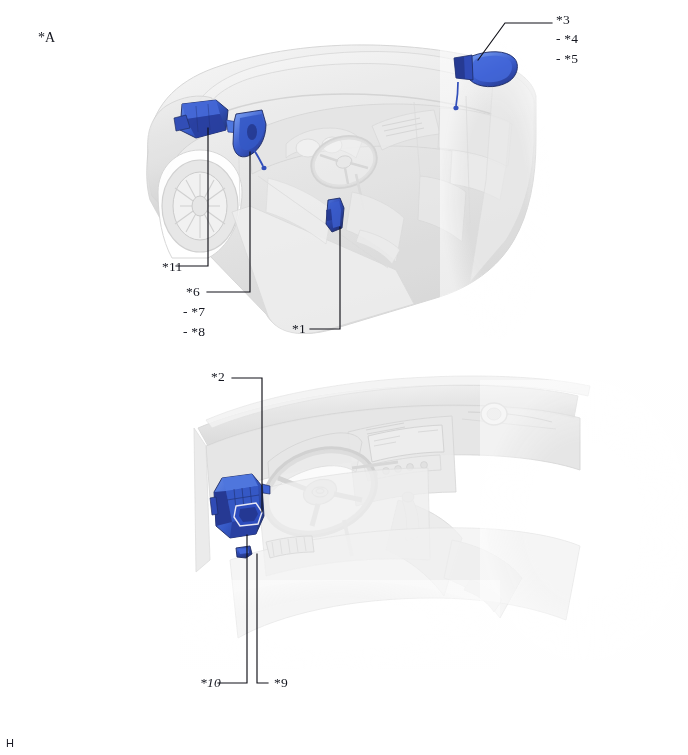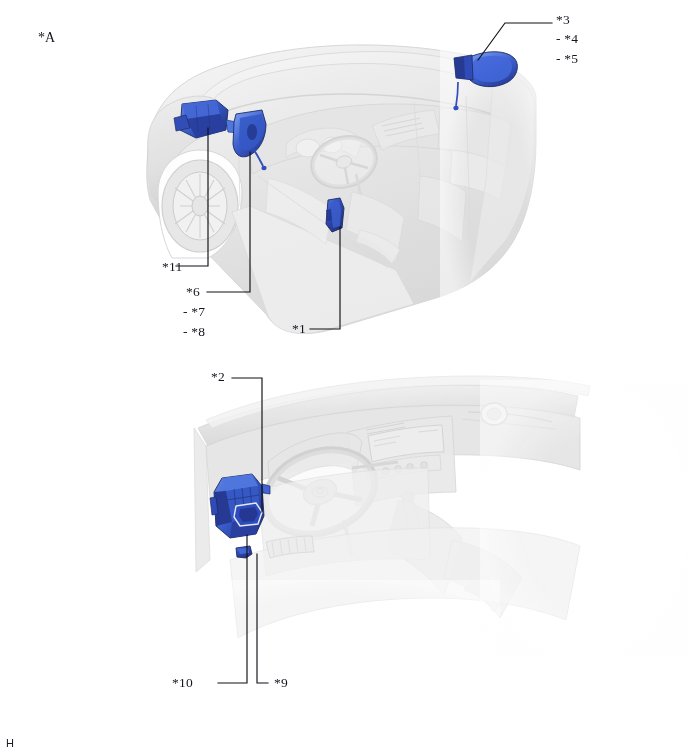--- a/index.html
+++ b/index.html
@@ -379,18 +379,18 @@
   <div class="callout" style="left:556px; top:32px;">- *4</div>
   <div class="callout" style="left:556px; top:52px;">- *5</div>
 
   <div class="callout" style="left:137px; top:260px;margin-left:25px;">*11</div>
   <div class="callout" style="left:186px; top:285px;">*6</div>
   <div class="callout" style="left:183px; top:305px;">- *7</div>
   <div class="callout" style="left:183px; top:325px;">- *8</div>
   <div class="callout" style="left:292px; top:322px;">*1</div>
 
   <div class="callout" style="left:211px; top:370px;">*2</div>
-  <div class="callout" style="left:172px; top:676px;">*10</div>
+  <div class="callout" style="left:200px; top:676px;font-style:italic;">*10</div>
   <div class="callout" style="left:274px; top:676px;">*9</div>
 
   <div class="corner-mark">H</div>
 
 </div>
 
 </body></html>

